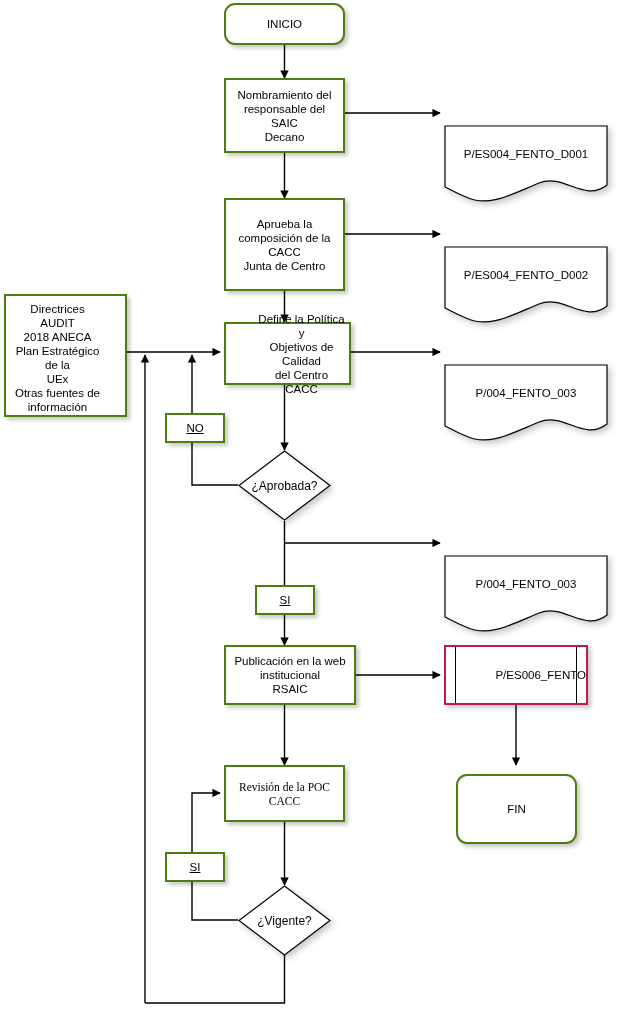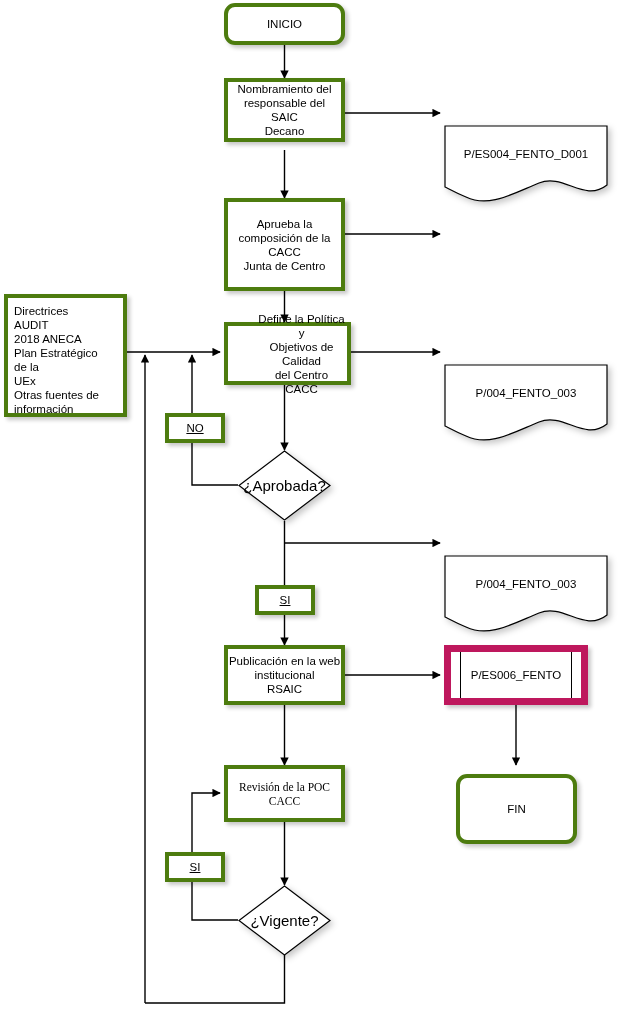--- a/index.html
+++ b/index.html
@@ -29,40 +29,41 @@
     align-items: center;
     justify-content: center;
     text-align: center;
     color: #000000;
     font-size: 11.5px;
     line-height: 14px;
     z-index: 5;
   }
   .shadow-box {
     background: #ffffff;
-    border: 4px solid #4d7c0f;
+    border: 2px solid #4d7c0f;
     box-shadow: 3px 3px 4px rgba(0,0,0,0.22);
   }
   .terminator {
     border-radius: 11px;
   }
   .srcbox {
     justify-content: flex-start;
-    text-align: left;
+    text-align: center;
     padding: 6px 22px 5px 6px;
     align-items: flex-start;
   }
   .srcbox .lbl {
     display: block;
     width: 100%;
   }
   .predef {
     background: #ffffff;
-    border: 7px solid #be185d;
+    border: 2px solid #be185d;
     box-shadow: 3px 3px 4px rgba(0,0,0,0.22);
+    justify-content: flex-end;
   }
   .predef .bar-l, .predef .bar-r {
     position: absolute;
     top: 0;
     bottom: 0;
     width: 0;
     border-left: 1px solid #000000;
   }
   .predef .bar-l { left: 9px; }
   .predef .bar-r { right: 9px; }
@@ -78,21 +79,21 @@
   }
   .diamond-wrap .dlabel {
     position: absolute;
     left: 0;
     top: 0;
     width: 100%;
     height: 100%;
     display: flex;
     align-items: center;
     justify-content: center;
-    font-size: 15px;
+    font-size: 12px;
     color: #000;
   }
   .docshape {
     position: absolute;
     z-index: 5;
     margin-top: 43px;
   }
   .docshape svg {
     position: absolute;
     left: 0;
@@ -166,21 +167,21 @@
       <path d="M 238 920 L 192 920 L 192 793 L 220 793" marker-end="url(#arrow)"></path>
 
       <path d="M 284.5 955 L 284.5 1003 L 145 1003"></path>
     </g>
   </svg>
 
   <div class="node shadow-box terminator" style="left:224px; top:3px; width:121px; height:42px;">
     <span class="lbl">INICIO</span>
   </div>
 
-  <div class="node shadow-box" style="left:224px; top:78px; width:121px; height:64px;">
+  <div class="node shadow-box" style="left:224px; top:78px; width:121px; height:75px;">
     <span class="lbl">Nombramiento del
 responsable del
 SAIC
 Decano</span>
   </div>
 
   <div class="node shadow-box" style="left:224px; top:198px; width:121px; height:93px;">
     <span class="lbl">Aprueba la
 composición de la
 CACC
@@ -211,21 +212,21 @@
     <svg width="93" height="71" viewBox="0 0 93 71" xmlns="http://www.w3.org/2000/svg">
       <polygon points="46.5,1 92,35.5 46.5,70 1,35.5" fill="#ffffff" stroke="#000000" stroke-width="1.2" style="filter:drop-shadow(3px 3px 3px rgba(0,0,0,0.22))"></polygon>
     </svg>
     <div class="dlabel">¿Aprobada?</div>
   </div>
 
   <div class="node shadow-box mini" style="left:255px; top:585px; width:60px; height:30px;">
     <span class="lbl">SI</span>
   </div>
 
-  <div class="node shadow-box" style="left:224px; top:645px; width:121px; height:60px;">
+  <div class="node shadow-box" style="left:224px; top:645px; width:132px; height:60px;">
     <span class="lbl">Publicación en la web
 institucional
 RSAIC</span>
   </div>
 
   <div class="node shadow-box" style="left:224px; top:765px; width:121px; height:57px;font-family:Liberation Serif, serif;">
     <span class="lbl">Revisión de la POC
 CACC</span>
   </div>
 
@@ -240,20 +241,26 @@
     <div class="dlabel">¿Vigente?</div>
   </div>
 
   <div class="docshape" style="left:444px; top:82px; width:164px; height:78px;">
     <svg width="164" height="78" viewBox="0 0 164 78" xmlns="http://www.w3.org/2000/svg">
       <path d="M1,1 L163,1 L163,60 C140,78 120,48 95,58 C68,69 45,83 22,72 C12,68 5,64 1,62 Z" fill="#ffffff" stroke="#000000" stroke-width="1.2" style="filter:drop-shadow(3px 3px 3px rgba(0,0,0,0.22))"></path>
     </svg>
     <div class="dtext" style="height:58px;">P/ES004_FENTO_D001</div>
   </div>
 
+  <div class="docshape" style="left:444px; top:203px; width:164px; height:78px;">
+    <svg width="164" height="78" viewBox="0 0 164 78" xmlns="http://www.w3.org/2000/svg">
+      <path d="M1,1 L163,1 L163,60 C140,78 120,48 95,58 C68,69 45,83 22,72 C12,68 5,64 1,62 Z" fill="#ffffff" stroke="#000000" stroke-width="1.2" style="filter:drop-shadow(3px 3px 3px rgba(0,0,0,0.22))"></path>
+    </svg>
+    <div class="dtext" style="height:58px;">P/ES004_FENTO_D002</div>
+  </div>
 
   <div class="docshape" style="left:444px; top:321px; width:164px; height:78px;">
     <svg width="164" height="78" viewBox="0 0 164 78" xmlns="http://www.w3.org/2000/svg">
       <path d="M1,1 L163,1 L163,60 C140,78 120,48 95,58 C68,69 45,83 22,72 C12,68 5,64 1,62 Z" fill="#ffffff" stroke="#000000" stroke-width="1.2" style="filter:drop-shadow(3px 3px 3px rgba(0,0,0,0.22))"></path>
     </svg>
     <div class="dtext" style="height:58px;">P/004_FENTO_003</div>
   </div>
 
   <div class="docshape" style="left:444px; top:512px; width:164px; height:78px;">
     <svg width="164" height="78" viewBox="0 0 164 78" xmlns="http://www.w3.org/2000/svg">

